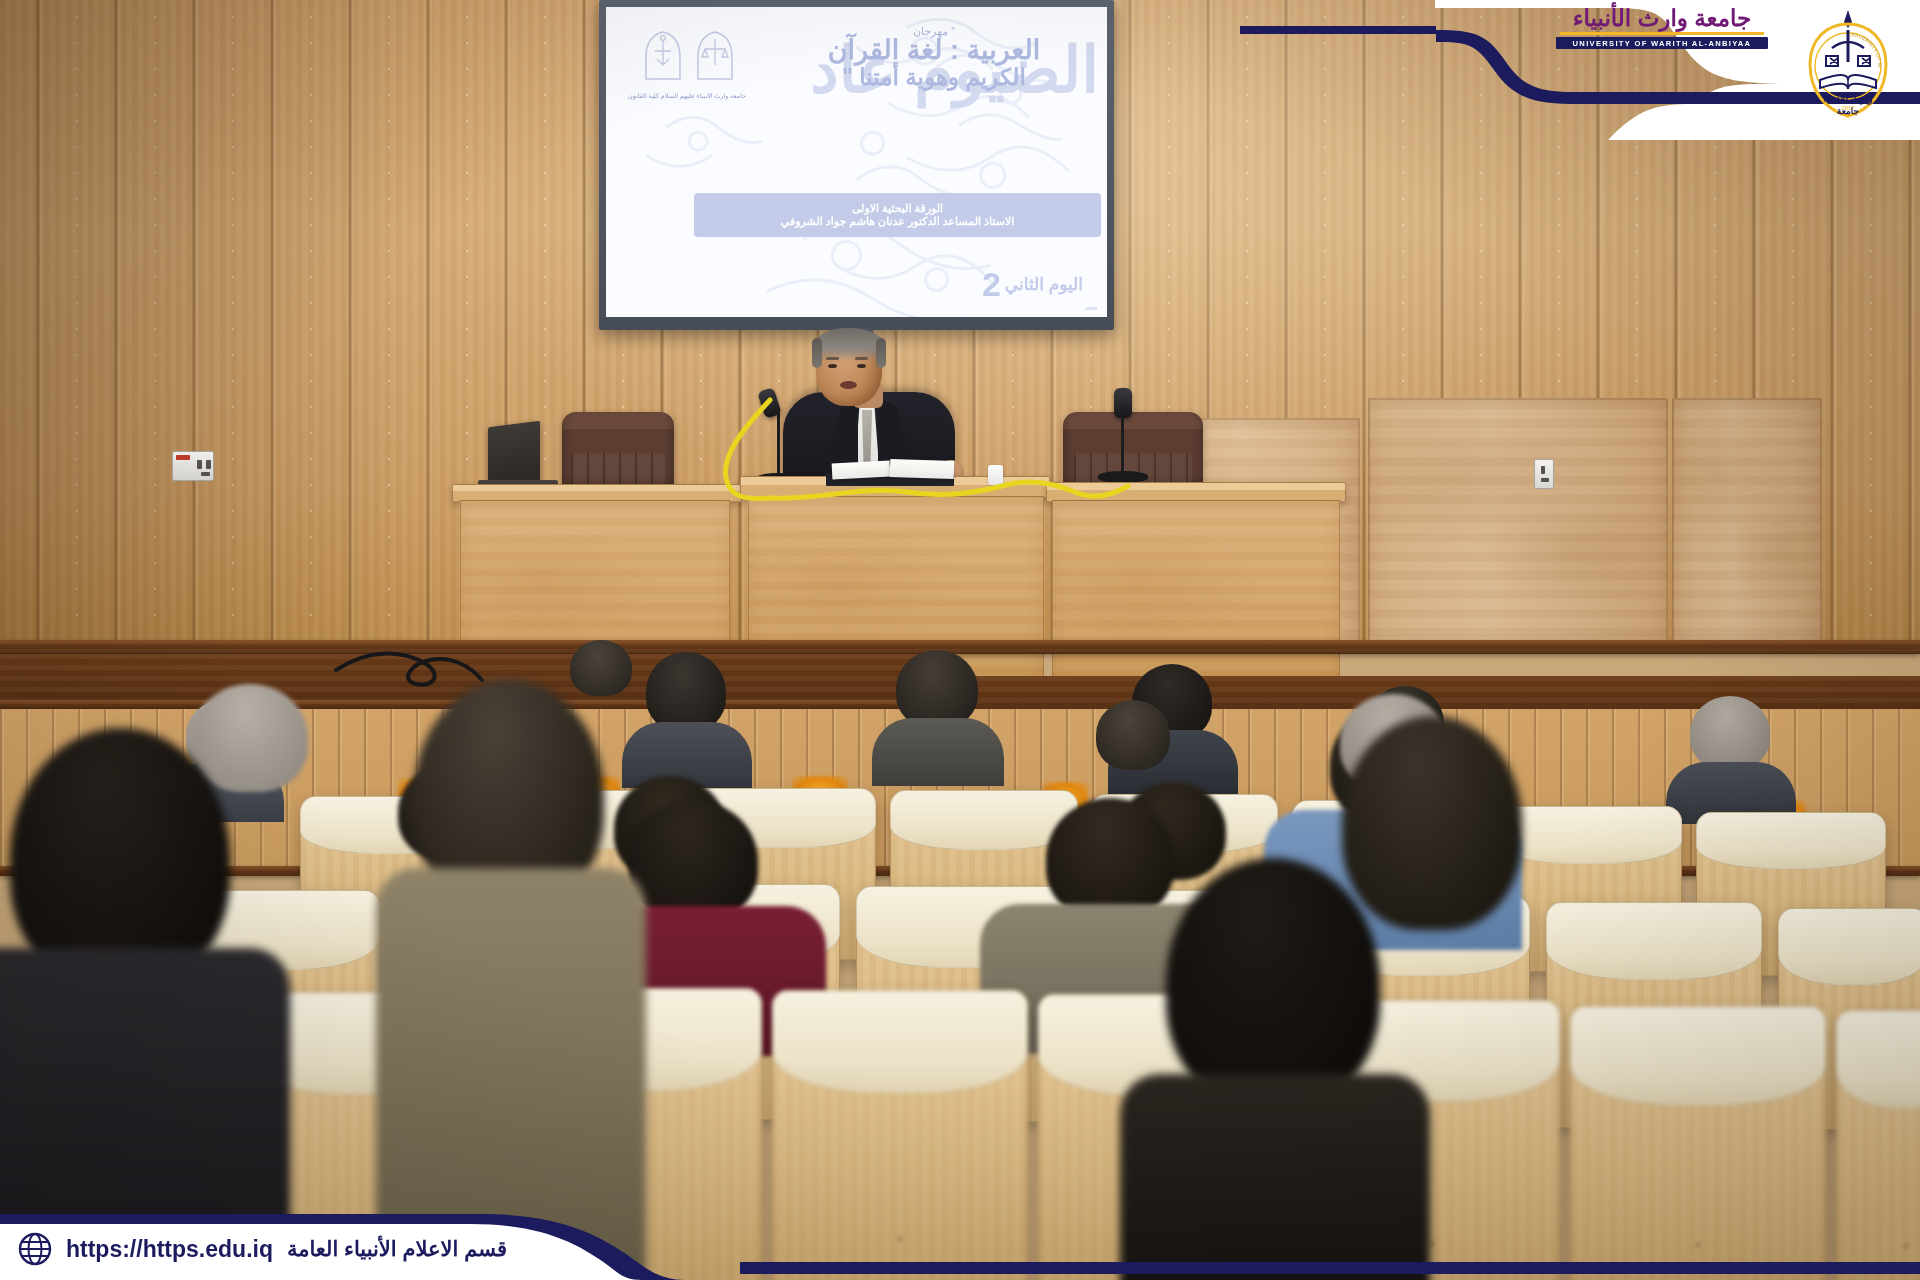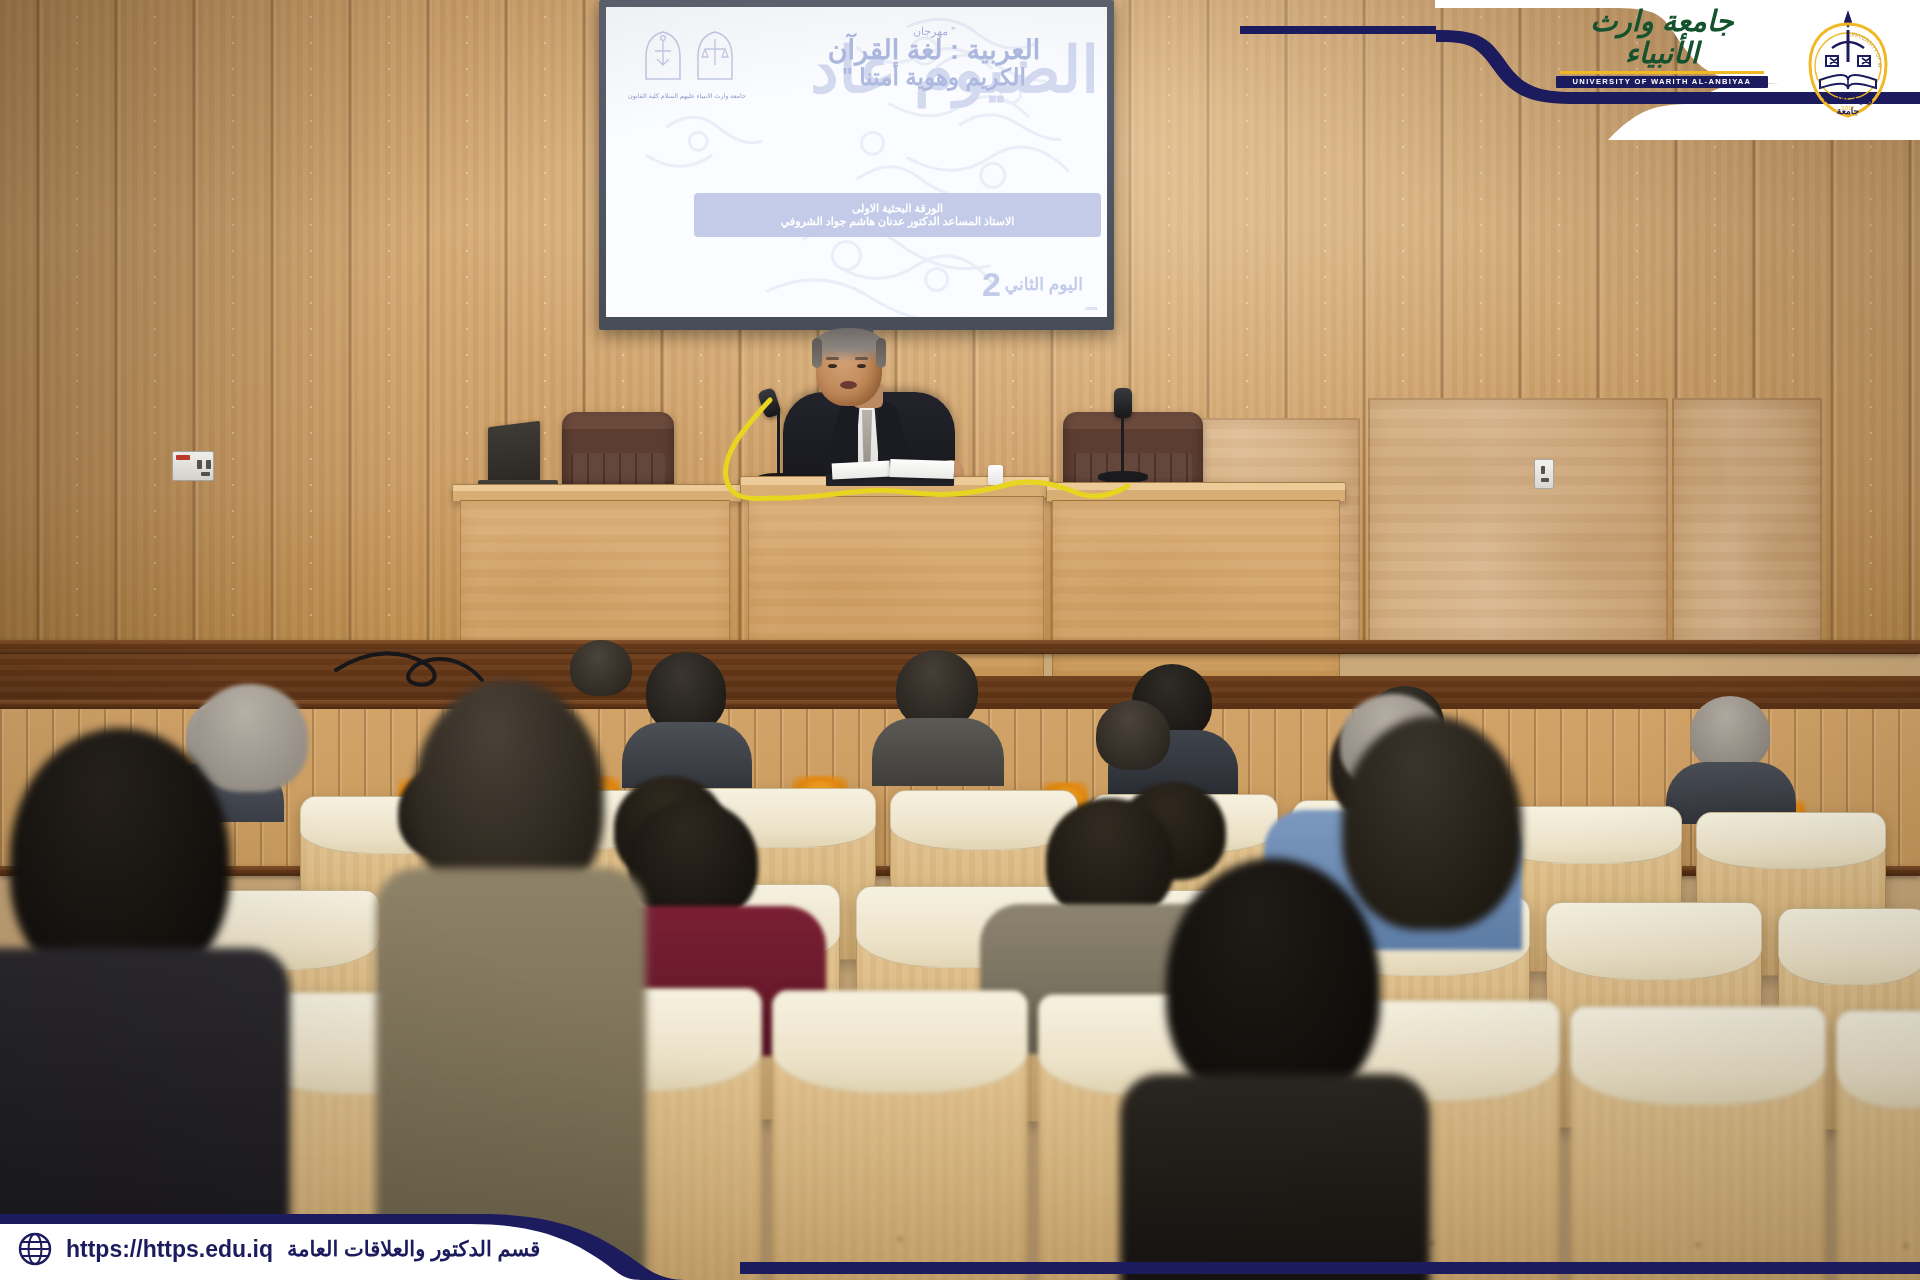--- a/index.html
+++ b/index.html
@@ -281,22 +281,22 @@
 
   
   .brand-top{ position:absolute; right:0; top:0; width:680px; height:140px; }
   .brand-bottom{ position:absolute; left:0; bottom:0; width:1920px; height:100px; }
 
   .uni-wordmark{
     position:absolute; left:1556px; top:6px; width:212px; height:56px;
     text-align:center;
   }
   .uni-ar{
-    direction:rtl; color:#14532d; font-weight:bold; font-size:29px;
-    letter-spacing:-1px; line-height:1.1;font-style:italic;
+    direction:rtl; color:#701a75; font-weight:bold; font-size:23px;
+    letter-spacing:-1px; line-height:1.1;
   }
   .uni-rule{ height:3px; background:#f0b824; margin:1px 4px 2px; }
   .uni-en{
     font-size:7.6px; font-weight:bold; letter-spacing:1.3px; color:#fff;
     background:#1b1b5e; padding:1.5px 0; border-radius:1px;
   }
 
   .crest{ position:absolute; left:1796px; top:6px; width:104px; height:118px; }
 
   .bottom-bar{
@@ -676,16 +676,16 @@
     <path d="M740 82 L1920 82 L1920 94 L740 94 Z" fill="#1b1b5e"></path>
   </svg>
 
   <div class="bottom-bar">
     <svg class="globe" viewBox="0 0 34 34">
       <circle cx="17" cy="17" r="15" fill="none" stroke="#1b1b5e" stroke-width="2.4"></circle>
       <ellipse cx="17" cy="17" rx="6.5" ry="15" fill="none" stroke="#1b1b5e" stroke-width="2"></ellipse>
       <path d="M2 17 H32 M4.2 10 H29.8 M4.2 24 H29.8" stroke="#1b1b5e" stroke-width="2"></path>
     </svg>
     <div class="url">https://https.edu.iq</div>
-    <div class="dept">قسم الدكتور والعلاقات العامة</div>
+    <div class="dept">قسم الاعلام الأنبياء العامة</div>
   </div>
 
 </div>
 
 </body></html>

